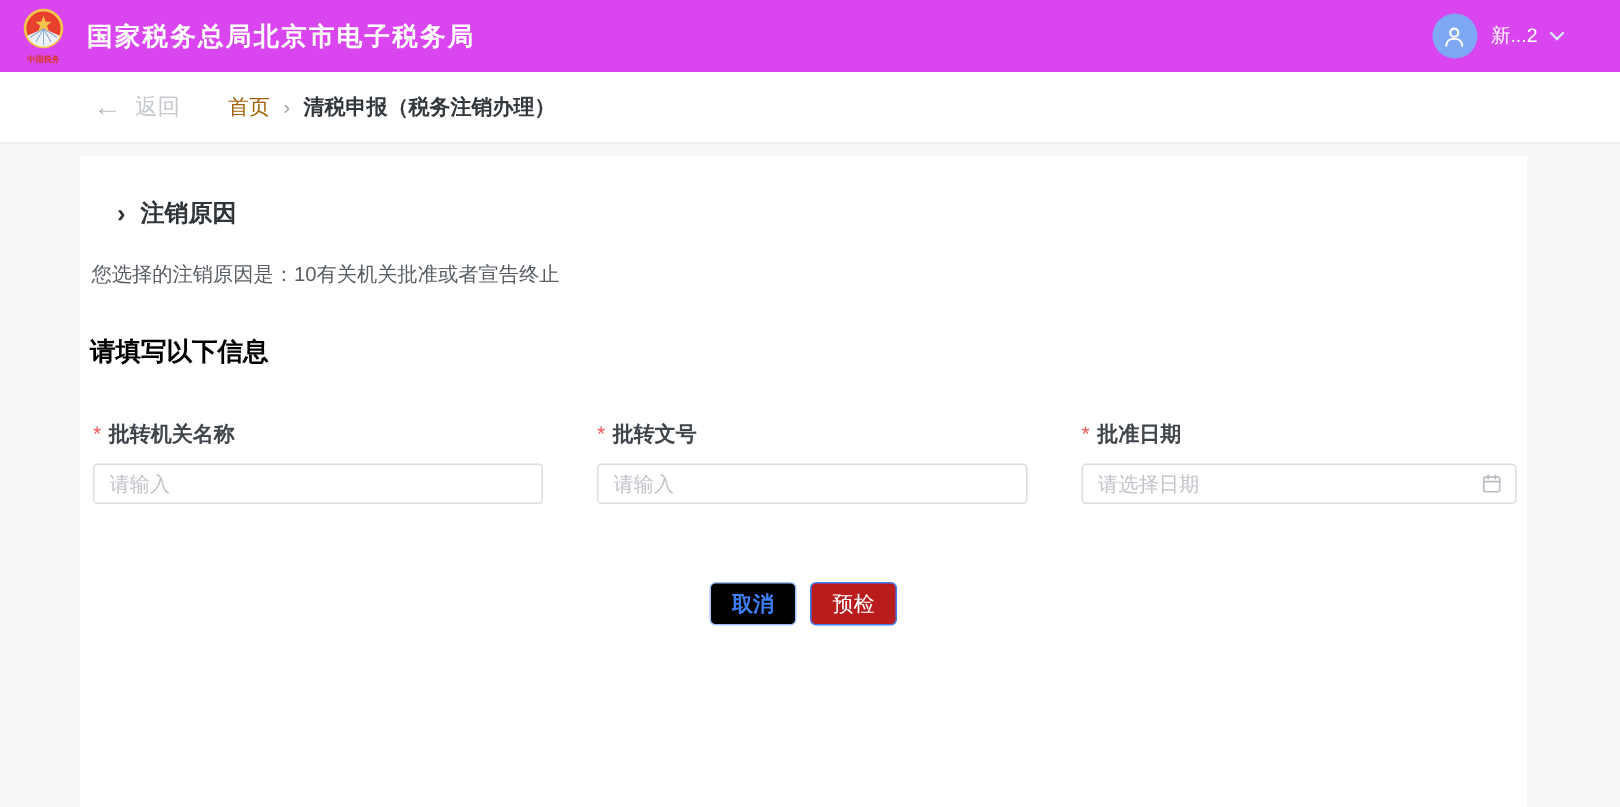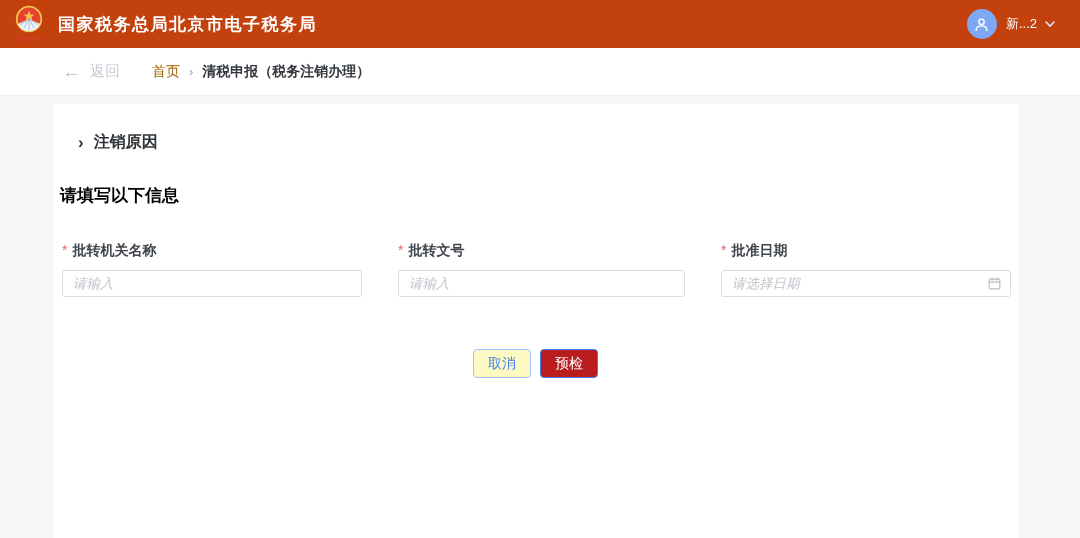--- a/index.html
+++ b/index.html
@@ -6,23 +6,23 @@
   html,body { width:1080px; height:538px; }
   body {
     background:#f6f7f9;
     font-family:"Liberation Sans","DejaVu Sans",sans-serif;
     overflow:hidden;
     position:relative;
   }
 
   
   .header {
-    height:48px; background:#c2410c;
+    height:48px; background:#d946ef;
     display:flex; align-items:center;
-    padding:0 24px 0 10px;
+    padding:0 36px 0 10px;
   }
   .logo { width:38px; height:42px; display:flex; flex-direction:column; align-items:center; margin-top:4px; }
   .header-title {
     color:#ffffff; font-size:17px; font-weight:bold;
     margin-left:10px; letter-spacing:1.5px;
   }
   .header-right { margin-left:auto; display:flex; align-items:center; }
   .avatar {
     width:30px; height:30px; border-radius:50%;
     background:#7ea8f6; display:flex; align-items:center; justify-content:center;
@@ -65,36 +65,35 @@
   }
   .field-label { font-size:14px; color:#41464c; font-weight:600; }
   .req { color:#f05b5b; margin-right:5px; font-weight:normal; }
   .input-wrap { margin-top:10px; position:relative; }
   .text-input {
     width:100%; height:27px;
     border:1px solid #d9dce1; border-radius:3px;
     padding:0 28px 0 10px; font-size:13.5px; color:#333;
     background:#fff; outline:none;
     font-family:"Liberation Sans","DejaVu Sans",sans-serif;
-    font-style:italic;
   }
   .text-input.no-icon { padding-right:10px; }
   .text-input::placeholder { color:#c0c3c9; }
   .calendar-icon {
     position:absolute; right:9px; top:6px;
     display:flex; cursor:pointer;
   }
 
   .btn-row { display:flex; justify-content:center; gap:9px; margin-top:52px; }
   .btn {
     height:29px; padding:0 14px; border-radius:4px;
     font-size:14px; cursor:pointer;
     font-family:"Liberation Sans","DejaVu Sans",sans-serif;
   }
-  .btn-cancel { background:#fef9c3; border:1px solid #9ec1fb; color:#3d7ff8; }
+  .btn-cancel { background:#000000; border:1px solid #9ec1fb; color:#3d7ff8;font-weight:bold; }
   .btn-primary { background:#b91c1c; border:1px solid #3d7ff8; color:#ffffff; }
 </style>
 </head>
 <body>
 
 <div class="header">
   <div class="logo">
     <svg width="32" height="40" viewBox="0 0 32 40">
       <circle cx="16" cy="14" r="12.3" fill="#e8402f" stroke="#f3c44d" stroke-width="1.8"></circle>
       <path d="M5 19 A 12 12 0 0 0 27 19 L 16 14 Z" fill="#eef3fb"></path>
@@ -131,20 +130,21 @@
   <span class="bc-current">清税申报（税务注销办理）</span>
 </div>
 
 <div class="card">
 
   <div class="section-head">
     <span class="section-marker">›</span>
     <span class="section-title">注销原因</span>
   </div>
 
+  <div class="reason-line">您选择的注销原因是：10有关机关批准或者宣告终止</div>
 
   <div class="form-heading">请填写以下信息</div>
 
   <div class="form-row">
 
     <div class="field">
       <div class="field-label">
         <span class="req">*</span><span>批转机关名称</span>
       </div>
       <div class="input-wrap">

